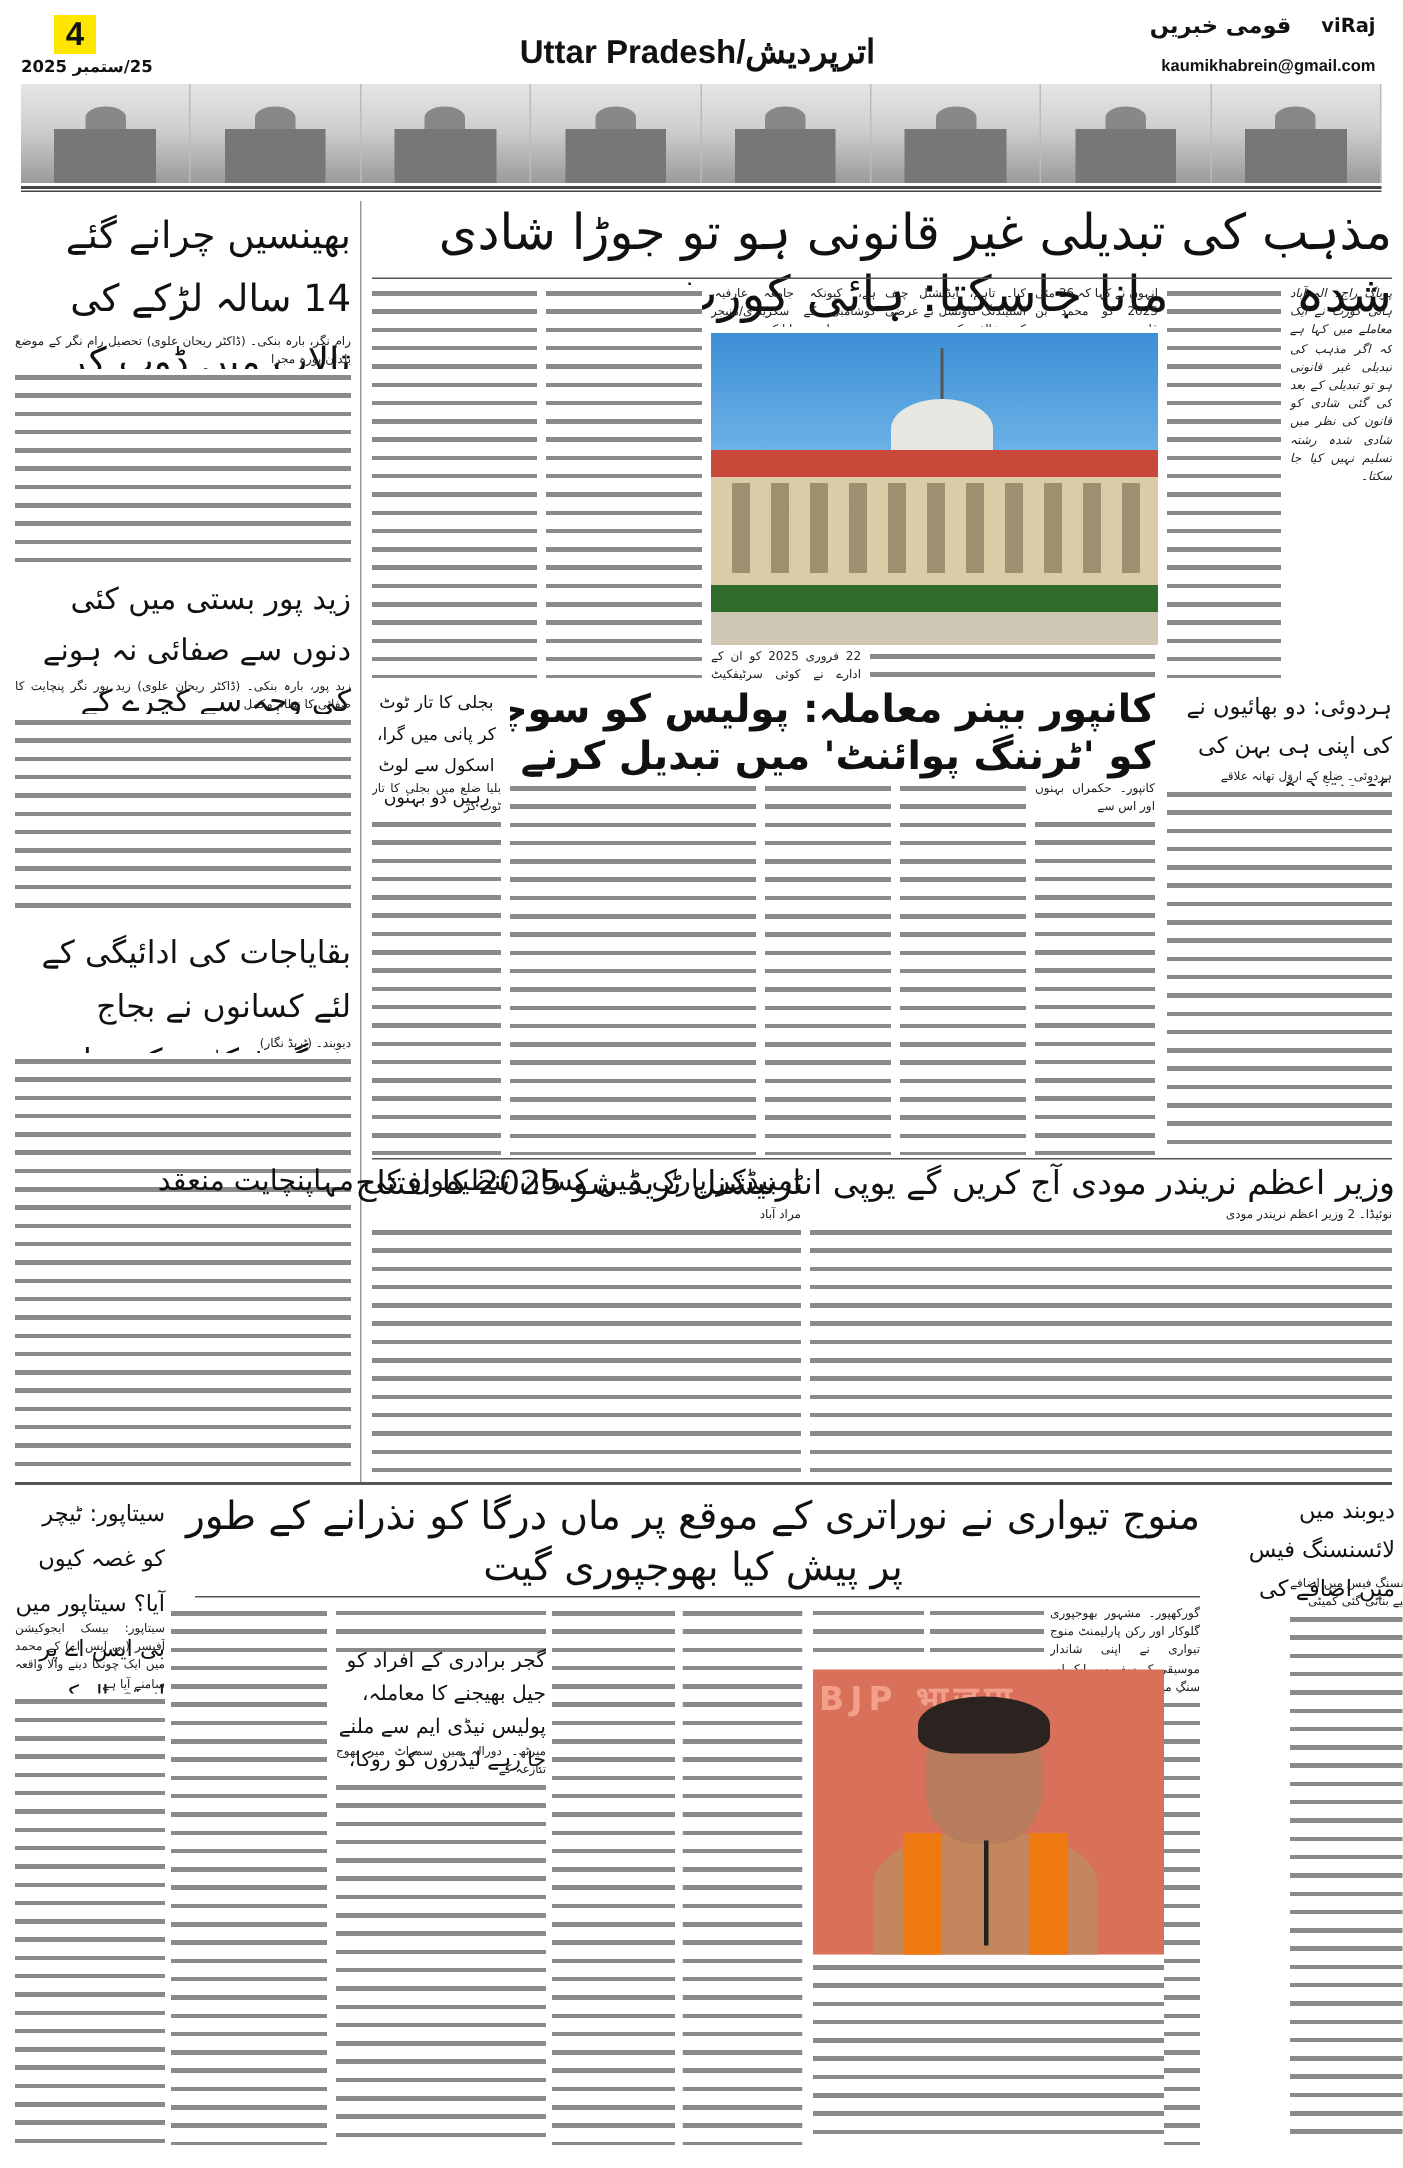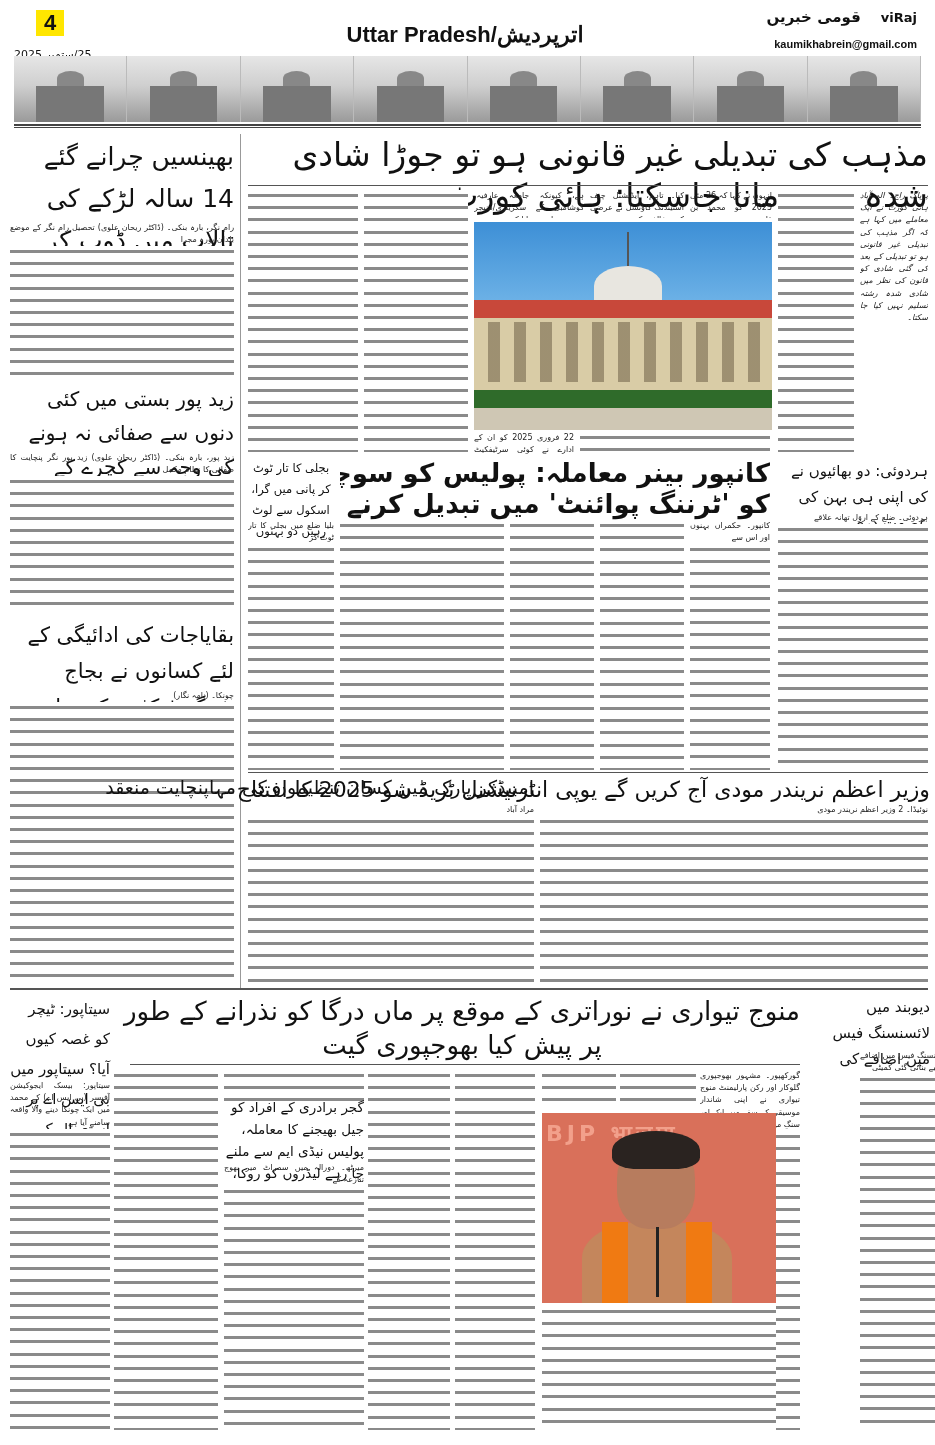--- a/index.html
+++ b/index.html
@@ -5,21 +5,21 @@
   * { box-sizing: border-box; margin: 0; padding: 0; }
   html, body { width: 935px; height: 1445px; background: #fff; overflow: hidden; }
   body { position: relative; font-family: "DejaVu Sans", sans-serif; color: #111; }
 
   .abs { position: absolute; }
 
   
   #page-num { left: 36px; top: 10px; width: 28px; height: 26px; background: #ffe600;
     font-family: "Liberation Sans", sans-serif; font-weight: bold; font-size: 22px;
     text-align: center; line-height: 26px; color: #111; }
-  #date { left: 14px; top: 38px; font-size: 11px; font-weight: normal; direction: rtl; margin-top: 10px; }
+  #date { left: 14px; top: 38px; font-size: 11px; font-weight: bold; direction: rtl; }
   #section-title { left: 250px; top: 22px; width: 430px; text-align: center;
     font-family: "Liberation Sans", sans-serif; font-weight: bold; font-size: 22px; }
   #logo-wrap { right: 18px; top: 8px; display: flex; align-items: center; gap: 20px; }
   #logo-text { font-size: 15px; font-weight: bold; color: #111; direction: rtl; }
   #logo-icon { font-size: 13px; font-weight: bold; text-align: right; }
   #email { right: 18px; top: 38px; font-family: "Liberation Sans", sans-serif;
     font-weight: bold; font-size: 11px; }
 
   #banner { left: 14px; top: 56px; width: 907px; height: 66px; overflow: hidden;
     background: linear-gradient(180deg,#e6e6e6 0%,#cfcfcf 45%,#9a9a9a 100%);
@@ -138,21 +138,21 @@
 </div>
 
 <div class="abs urdu hl hl-m" style="left:10px; top:382px; width:224px; line-height:34px; font-size:20px;">زید پور بستی میں کئی دنوں سے صفائی نہ ہونے کی وجہ سے کچرے کے ڈھیروں سے آرہی ہے بدبو</div>
 <div class="abs body-col" style="left:10px; top:452px; width:224px; height:160px;">
   <span>زید پور، بارہ بنکی۔ (ڈاکٹر ریحان علوی) زید پور نگر پنچایت کا صفائی کا نظام مکمل</span>
   <span class="filler"></span>
 </div>
 
 <div class="abs urdu hl hl-m" style="left:10px; top:617px; width:224px; line-height:36px; font-size:21px;">بقایاجات کی ادائیگی کے لئے کسانوں نے بجاج شوگر فیکٹری کے سامنے احتجاج کیا</div>
 <div class="abs body-col" style="left:10px; top:690px; width:224px; height:295px;">
-  <span>چونکا۔ (نامہ نگار)</span>
+  <span>دیوبند۔ (ٹریڈ نگار)</span>
   <span class="filler"></span>
 </div>
 
 <div class="col-rule" style="left:240px; top:134px; height:855px;"></div>
 
 <div class="abs urdu hl hl-s" style="left:778px; top:458px; width:150px; line-height:26px; font-size:15px;">ہردوئی: دو بھائیوں نے کی اپنی ہی بہن کی عصمت دری</div>
 <div class="abs body-col" style="left:778px; top:512px; width:150px; height:255px;">
   <span>ہردوئی۔ ضلع کے اروَل تھانہ علاقے</span>
   <span class="filler"></span>
 </div>

